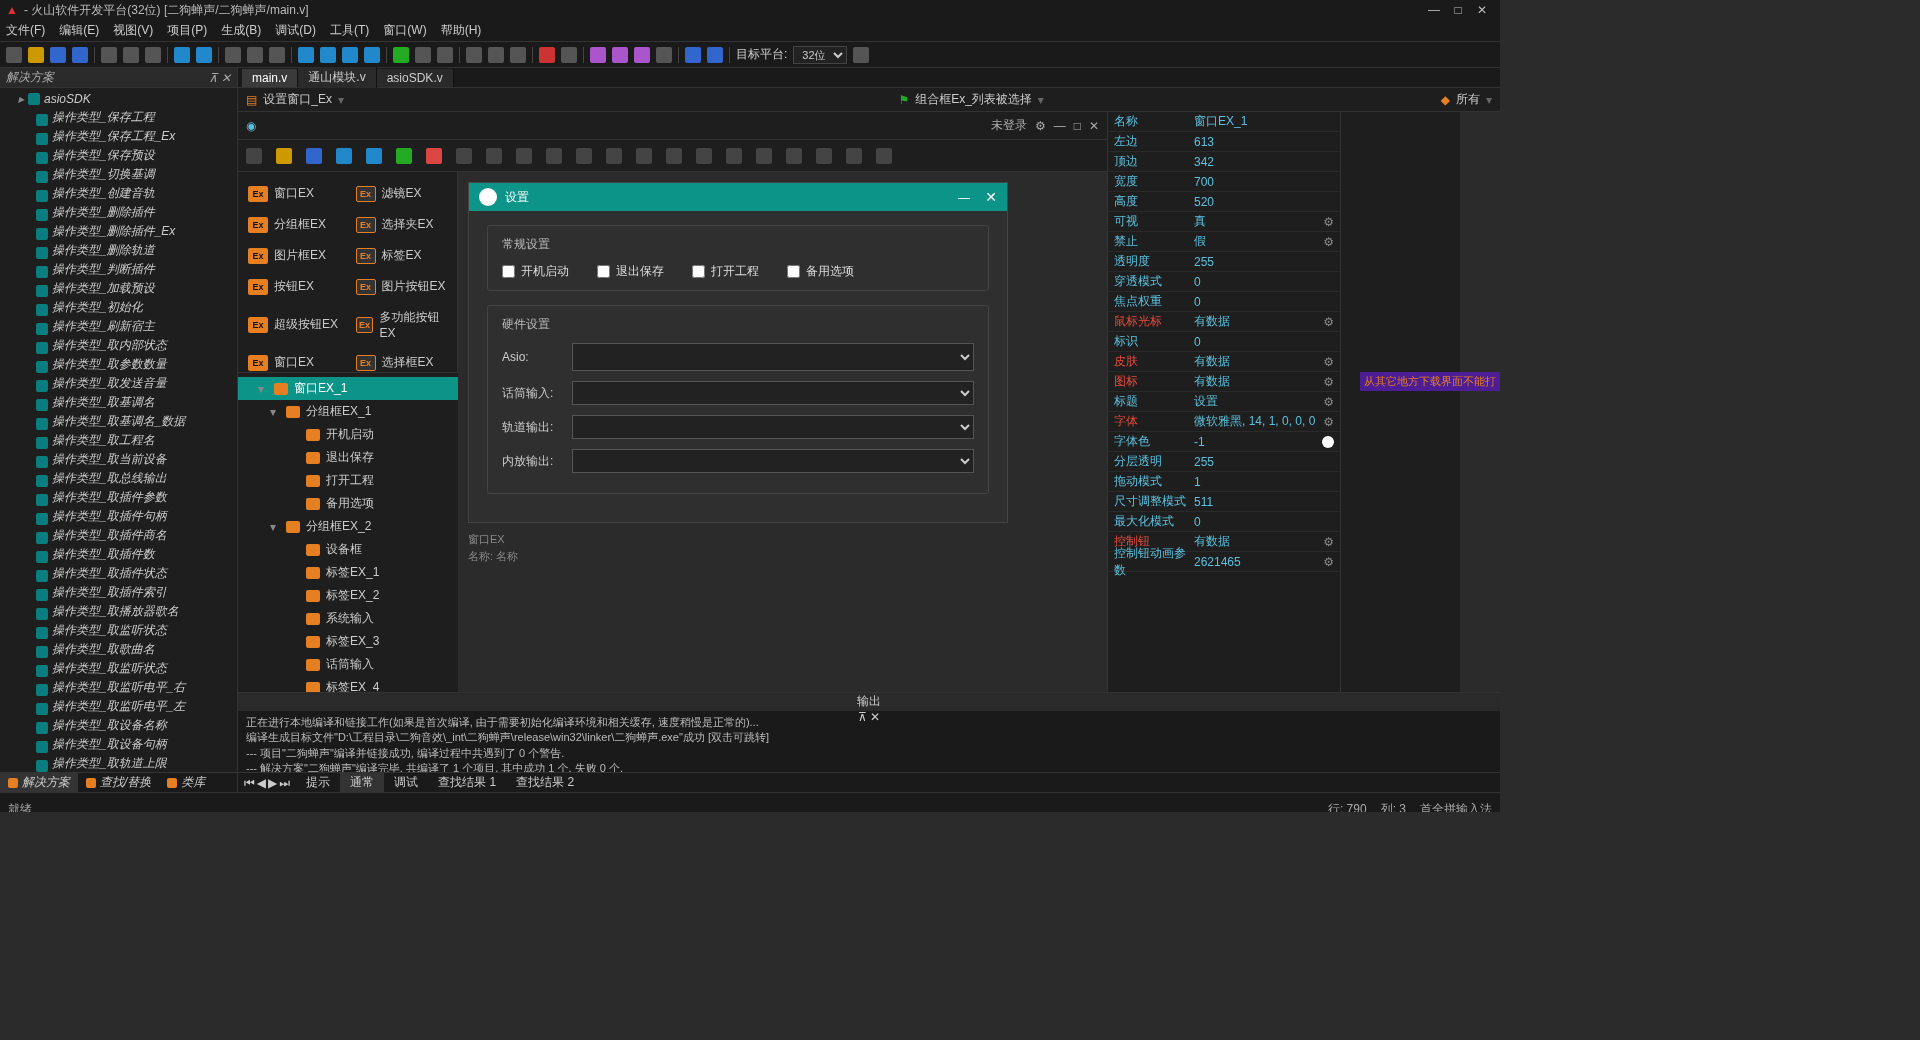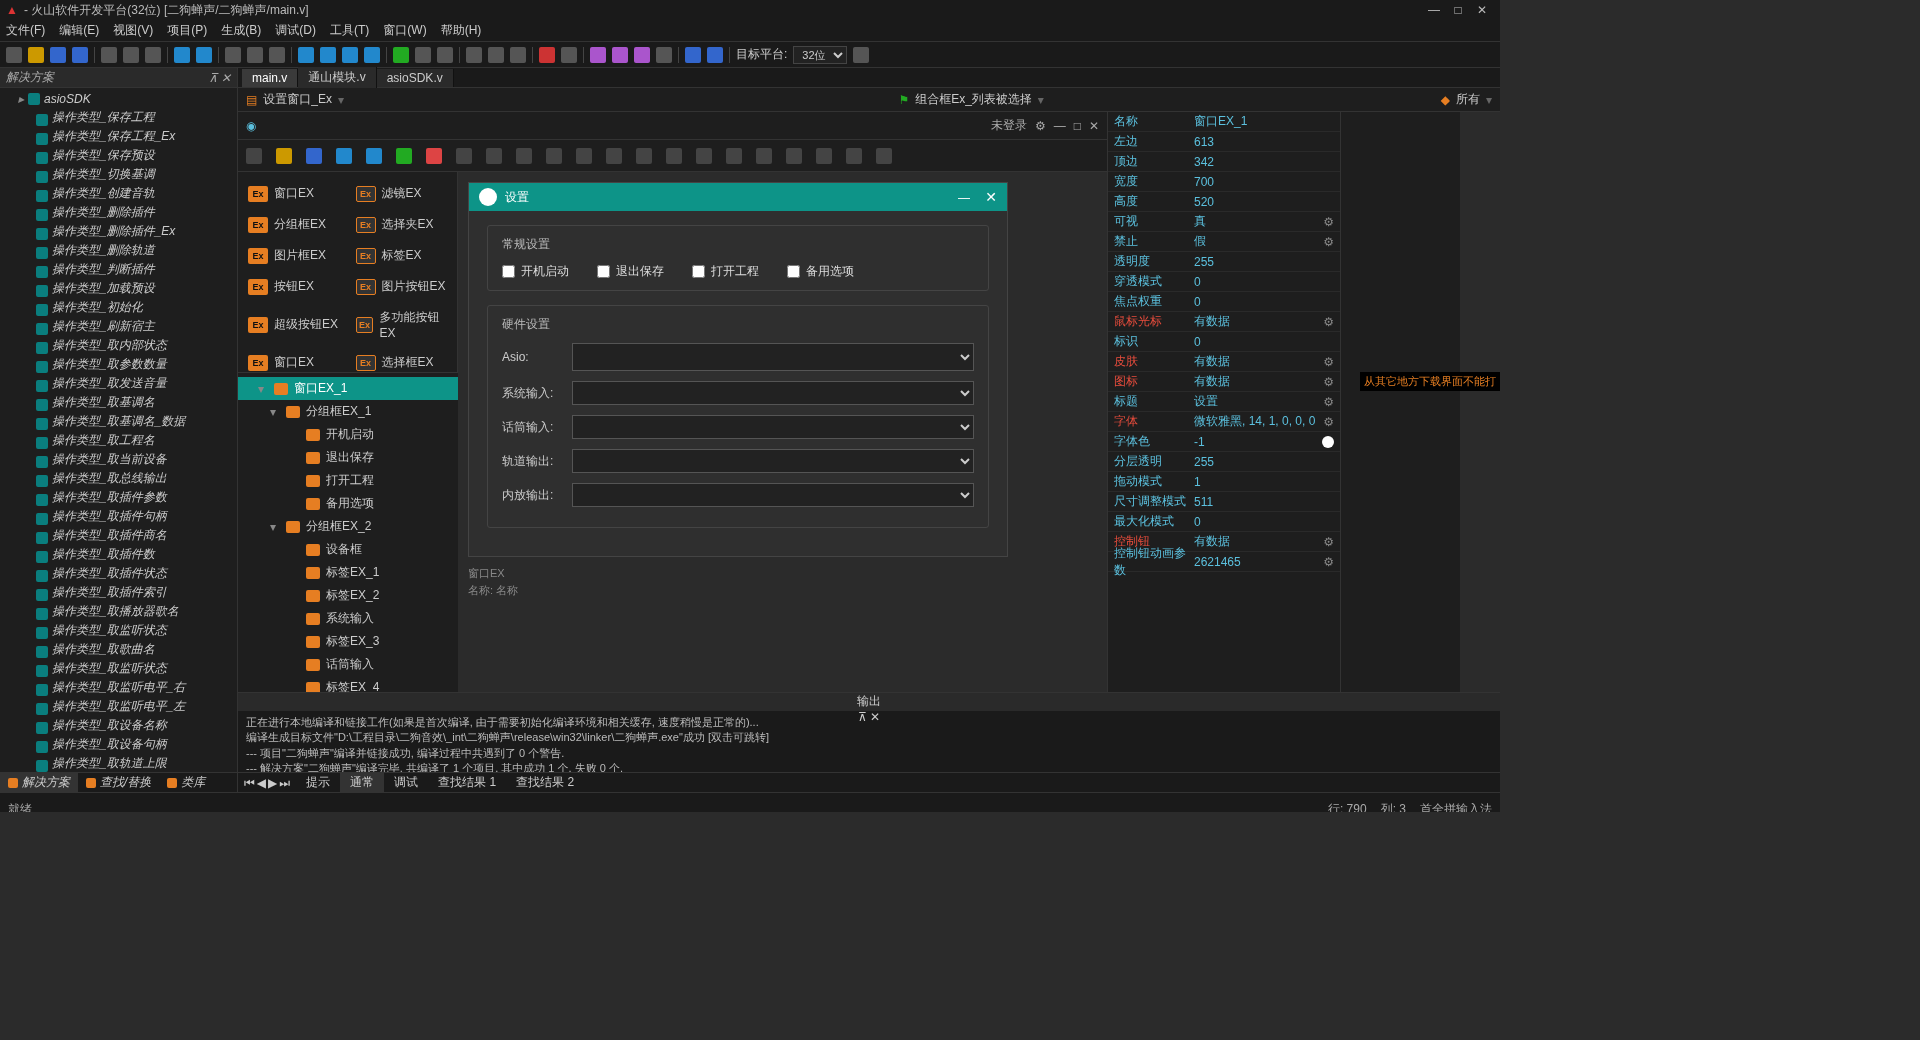--- a/index.html
+++ b/index.html
@@ -79,21 +79,21 @@
 .right-strip { width:120px; background:#1e1e1e; border-left:1px solid #333; padding:4px;}
 .output-panel { height: 100px; background:#1a1a1a; border-top:1px solid #333; display:flex; flex-direction:column; }
 .output-header { height:18px; background:#2a2a2a; display:flex; align-items:center; padding:0 6px; justify-content:space-between;flex-direction:column; }
 .output-body { flex:1; padding:4px 8px; overflow-y:auto; color:#bbb; font-family:Consolas,monospace; font-size:11px; line-height:1.4; }
 .output-tabs { height:20px; background:#1a1a1a; display:flex; align-items:center; border-top:1px solid #333; }
 .out-tab { padding:2px 10px; cursor:pointer; }
 .out-tab.active { background:#333; }
 .statusbar { height:20px; background:#1a1a1a; display:flex; align-items:center; padding:16px 8px; color:#aaa; border-top:1px solid #333; justify-content:space-between; }
 .statusbar .right { display:flex; gap:14px; }
 .hdr-icons { display:flex; gap:8px; align-items:center; margin-left:auto; color:#aaa; }
-.overflow-hint { position:absolute; right:0; top:260px; background:#000000; color:#e67e22; padding:2px 4px; font-size:11px; writing-mode:horizontal-tb; }
+.overflow-hint { position:absolute; right:0; top:260px; background:#4c1d95; color:#e67e22; padding:2px 4px; font-size:11px; writing-mode:horizontal-tb; }
 ::-webkit-scrollbar { width:10px; height:10px; }
 ::-webkit-scrollbar-track { background:#1a1a1a; }
 ::-webkit-scrollbar-thumb { background:#444; }
 </style>
 </head>
 <body>
 
 <div class="titlebar">
   <span class="logo">▲</span>
   <span>- 火山软件开发平台(32位) [二狗蝉声/二狗蝉声/main.v]</span>
@@ -556,24 +556,20 @@
                     </div>
                 </div>
                 <div class="sw-group">
                   <div class="sw-group-title">硬件设置</div>
                   <div id="sw-fields">
                       <div class="sw-field">
                         <label>Asio:</label>
                         <select class="sw-select wide"><option></option></select>
                       </div>
                       <div class="sw-field">
-                        <label>系统输入:</label>
-                        <select class="sw-select"><option></option></select>
-                      </div>
-                      <div class="sw-field">
                         <label>话筒输入:</label>
                         <select class="sw-select"><option></option></select>
                       </div>
                       <div class="sw-field">
                         <label>轨道输出:</label>
                         <select class="sw-select"><option></option></select>
                       </div>
                       <div class="sw-field">
                         <label>内放输出:</label>
                         <select class="sw-select"><option></option></select>

